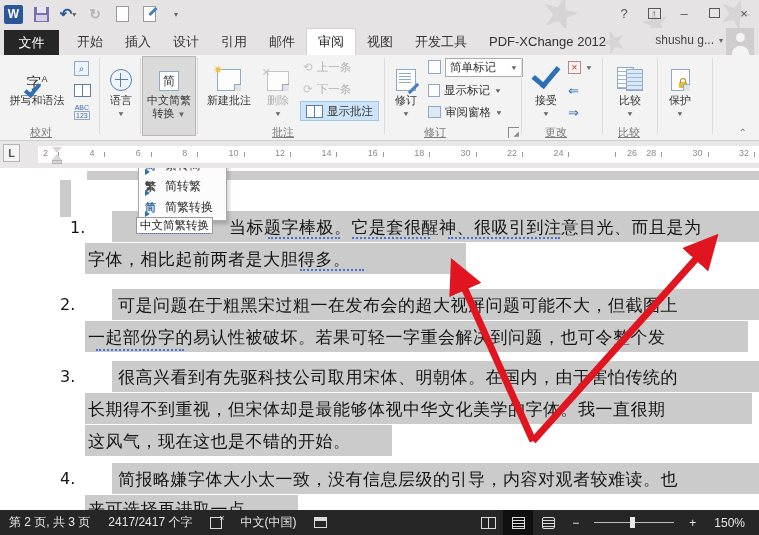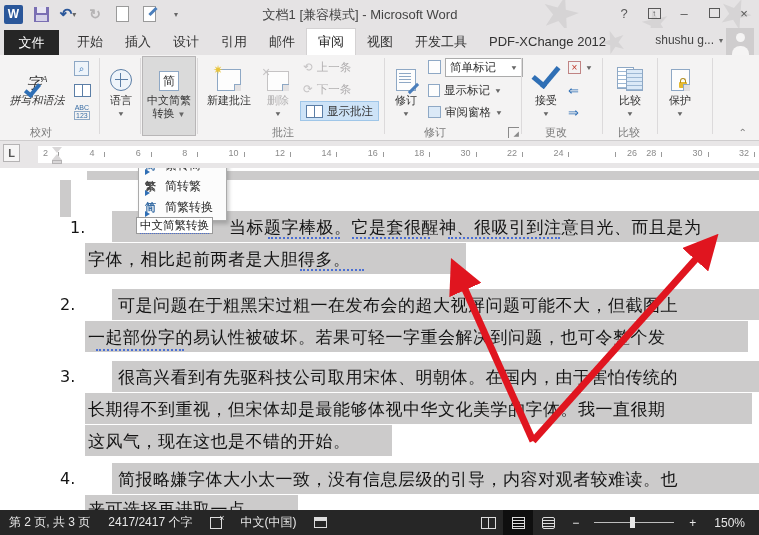--- a/index.html
+++ b/index.html
@@ -43,21 +43,21 @@
   .tab.active { background:#fff; border:1px solid #d4d2d3; border-bottom:none; color:#222; }
   .account { right:36px; top:33px; font-size:12px; color:#444; display:flex; gap:5px; align-items:center;}
   .avatar { right:5px; top:28px; width:28px; height:27px; background:#cfcdce; display:flex;
             align-items:flex-end; justify-content:center; overflow:hidden;}
   .avatar .head { width:9px; height:9px; border-radius:50%; background:#f5f4f4; position:absolute; top:5px;}
   .avatar .body { width:17px; height:9px; border-radius:8px 8px 0 0; background:#f5f4f4; }
 
   
   .ribbon { left:0; top:55px; width:759px; height:86px; background:#f4f3f3; border-bottom:1px solid #cfcdce; }
   .vsep { position:absolute; top:3px; width:1px; height:76px; background:#dcdadb; }
-  .grouplabel { position:absolute; top:70px; font-size:11px; color:#7a7a7a; }
+  .grouplabel { position:absolute; top:70px; font-size:11px; color:#7a7a7a;text-decoration:underline; }
   .bigbtn { position:absolute; top:2px; display:flex; flex-direction:column; align-items:center;
             font-size:11px; color:#333; text-align:center; line-height:13px; }
   .bigbtn .ic { height:34px; display:flex; align-items:flex-end; justify-content:center; margin-bottom:3px;}
   .smallrow { position:absolute; display:flex; align-items:center; gap:4px; font-size:11.5px; color:#333; height:20px;}
   .smallrow.disabled, .bigbtn.disabled { color:#b1afb0; }
   .drop { font-size:8px; color:#666; transform:scaleY(.8); }
   .page-ic { width:15px; height:17px; background:#fdfdfd; border:1px solid #8ea8c5; position:relative; }
   .page-ic.fold:after { content:""; position:absolute; right:-1px; bottom:-1px; width:6px; height:6px;
         background:#e3e1e2; border-left:1px solid #8ea8c5; border-top:1px solid #8ea8c5; }
   .star8 { position:absolute; left:-5px; top:-6px; color:#e8c43a; font-size:12px; }
@@ -140,21 +140,20 @@
       <div class="qicon">
           <div class="newdoc-ic"></div>
         </div>
       <div class="qicon">
           <div class="pagepencil-ic"></div>
         </div>
       <div class="qicon">
           <span class="tinydrop">▾</span>
         </div>
     </div>
-    <div class="abs title-text">文档1 [兼容模式] - Microsoft Word</div>
     <div class="abs winctrls">
       <div class="winbtn">
           <span>?</span>
         </div>
       <div class="winbtn">
           <div class="ribbonbox-ic">↑</div>
         </div>
       <div class="winbtn">–</div>
       <div class="winbtn">
           <div class="restore-ic"></div>
@@ -182,21 +181,21 @@
     <span>shushu g...</span>
     <span class="tinydrop">▾</span>
   </div>
   <div class="abs avatar">
     <div class="head"></div>
     <div class="body"></div>
   </div>
 
   <div class="abs ribbon">
 
-    <div class="bigbtn" style="left:4px; width:66px;font-style:italic;">
+    <div class="bigbtn" style="left:4px; width:66px;">
       <div class="ic">
         <div style="position:relative;"><span style="font-size:15px;color:#333;">字<sup style="font-size:9px;">A</sup></span>
           <div style="position:absolute;left:2px;top:8px;width:9px;height:16px;border-right:4px solid #2f6fb5;border-bottom:4px solid #2f6fb5;transform:rotate(40deg);"></div>
         </div>
       </div>
       <span>拼写和语法</span>
     </div>
     <div class="smallrow" style="left:74px; top:3px;">
       <div style="width:15px;height:15px;border:1px solid #8ea8c5;background:#eef4fa;color:#2f6fb5;font-size:10px;text-align:center;line-height:14px;">⌕</div>
     </div>

